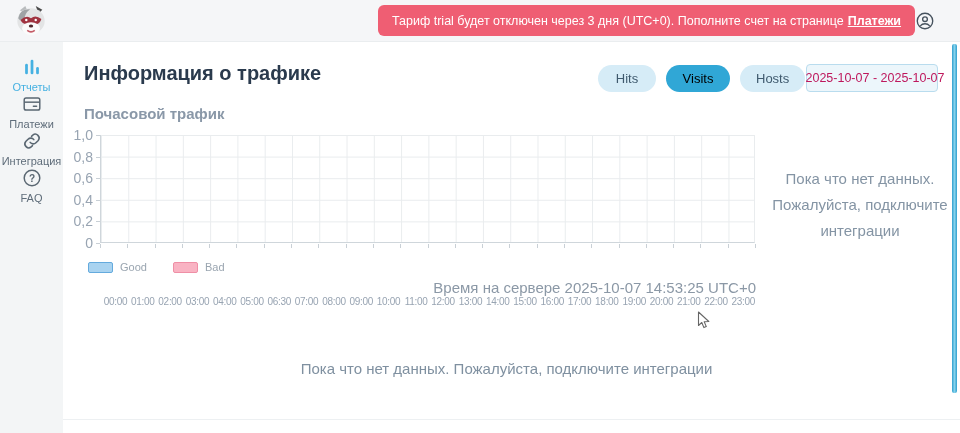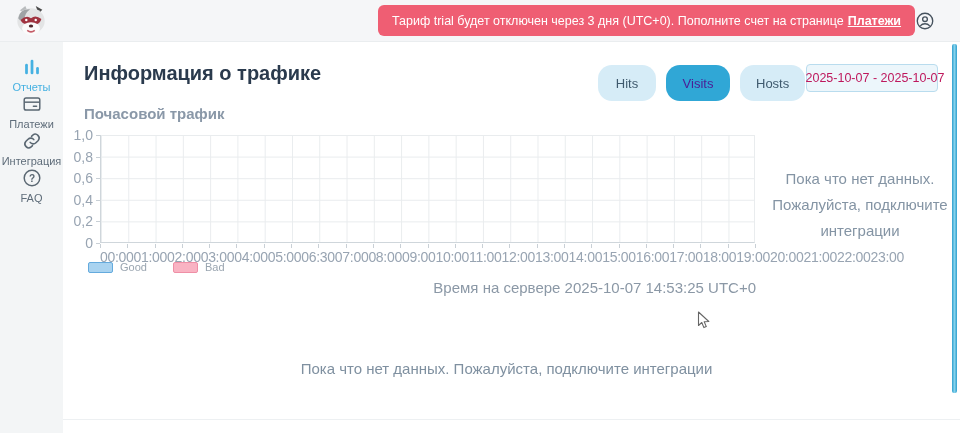--- a/index.html
+++ b/index.html
@@ -29,24 +29,24 @@
                cursor:pointer; width:100%; }
   .side-item .lbl { font-size:11px; color:#5f6d7a; }
   .side-item.active .lbl { color:#45b1e2; }
 
   
   .page-title { position:absolute; left:84px; top:62px; font-size:20px;
                 font-weight:bold; color:#2a3a4d; }
   .section-title { position:absolute; left:84px; top:105px; font-size:15px; color:#8a98a8; }
 
   .tabs { position:absolute; left:598px; top:65px; display:flex; gap:10px; }
-  .tab { height:36px; border:none; border-radius:14px; background:#d6ecf7;
+  .tab { height:27px; border:none; border-radius:14px; background:#d6ecf7;
          color:#3f5a6e; font-size:13px; font-family:inherit; padding:0 16px;
          min-width:58px; cursor:pointer; }
-  .tab.active { background:#30a7d6; color:#4c1d95; min-width:64px;text-align:center; }
+  .tab.active { background:#30a7d6; color:#000000; min-width:64px;text-align:center; }
 
   .date-box { position:absolute; left:806px; top:64px; width:132px; height:28px;
               background:#ecf6fb; border:1px solid #b9dcee; border-radius:4px;
               display:flex; align-items:center; justify-content:center; gap:6px;
               font-size:12.5px; color:#be185d; cursor:pointer; white-space:nowrap; }
 
   
   .plot { position:absolute; left:100px; top:135px; width:655px; height:108px;
           border-left:1px solid #cfd6db; border-bottom:1px solid #cfd6db;
           border-right:1px solid #e9ecee;
@@ -55,22 +55,22 @@
             linear-gradient(to bottom, #e9ecee 1px, transparent 1px);
           background-size:27.2917px 21.6px; }
   .y-ticks { position:absolute; left:96px; top:135px; width:4px; height:110px;
              background:repeating-linear-gradient(to bottom, #c9d0d6 0 1px, transparent 1px 21.6px); }
   .x-ticks { position:absolute; left:100px; top:244px; width:656px; height:4px;
              background:repeating-linear-gradient(to right, #c9d0d6 0 1px, transparent 1px 27.2917px); }
   .y-labels { position:absolute; left:56px; top:135px; width:37px; height:108px; }
   .y-labels span { position:absolute; right:0; transform:translateY(-50%);
                    font-size:14px; color:#98a4b2; }
   .x-labels { position:absolute; left:100px; top:249px; width:655px; display:flex; }
-  .x-labels span { flex:1; text-align:right; font-size:14px; color:#98a4b2;
-                   letter-spacing:-0.3px; }
+  .x-labels span { flex:1; text-align:right; font-size:10px; color:#98a4b2;
+                   letter-spacing:-0.3px;margin-top:47px; }
 
   .legend { position:absolute; left:88px; top:261px; display:flex; gap:26px; align-items:center; }
   .legend-item { display:flex; align-items:center; gap:7px; cursor:pointer; }
   .legend-swatch { width:25px; height:11px; border:1px solid; border-radius:2px; display:inline-block; }
   .legend-label { font-size:11px; color:#9aa5b0; }
 
   .server-time { position:absolute; left:100px; top:279px; width:656px;
                  text-align:right; font-size:15px; color:#8b98a6; }
 
   .empty-side { position:absolute; left:770px; top:166px; width:180px;

